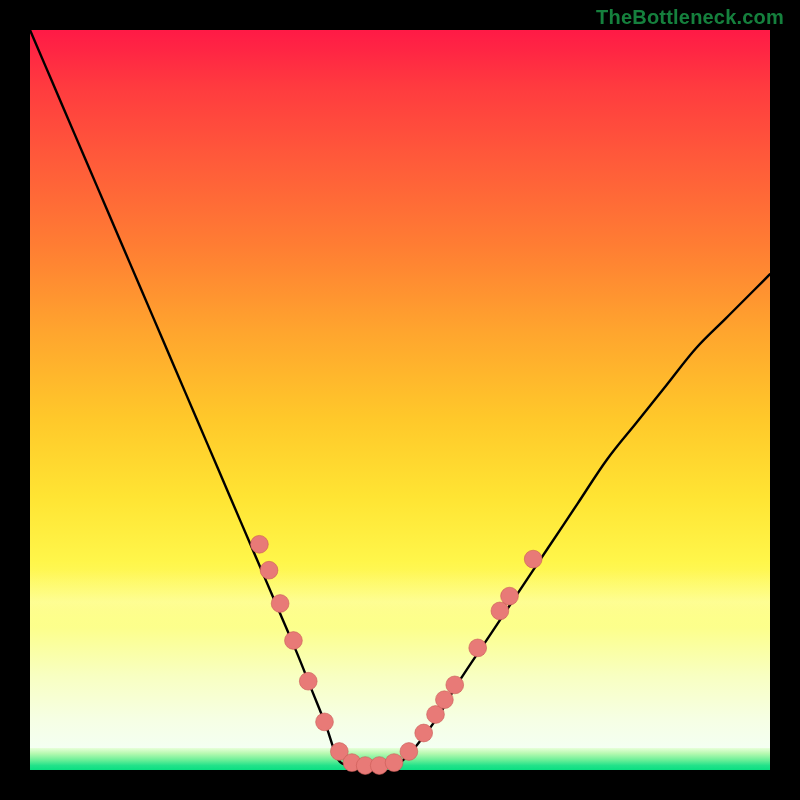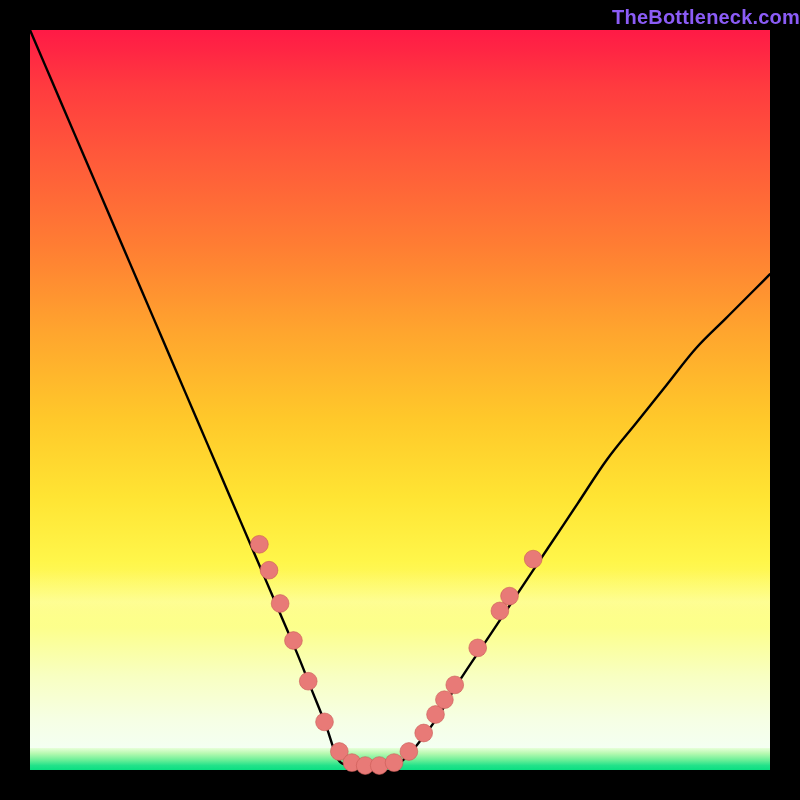--- a/index.html
+++ b/index.html
@@ -77,22 +77,22 @@
   }
   svg.curves {
     position: absolute;
     left: 0; top: 0;
     width: 740px; height: 740px;
     overflow: visible;
   }
   .watermark {
     position: absolute;
     top: 6px;
-    right: 0;
-    color: #8b5cf6;
+    right: 16px;
+    color: #15803d;
     font-size: 20px;
     font-weight: 600;
     letter-spacing: 0.2px;
   }
 </style>
 </head>
 <body>
 
 <div class="frame">
 

